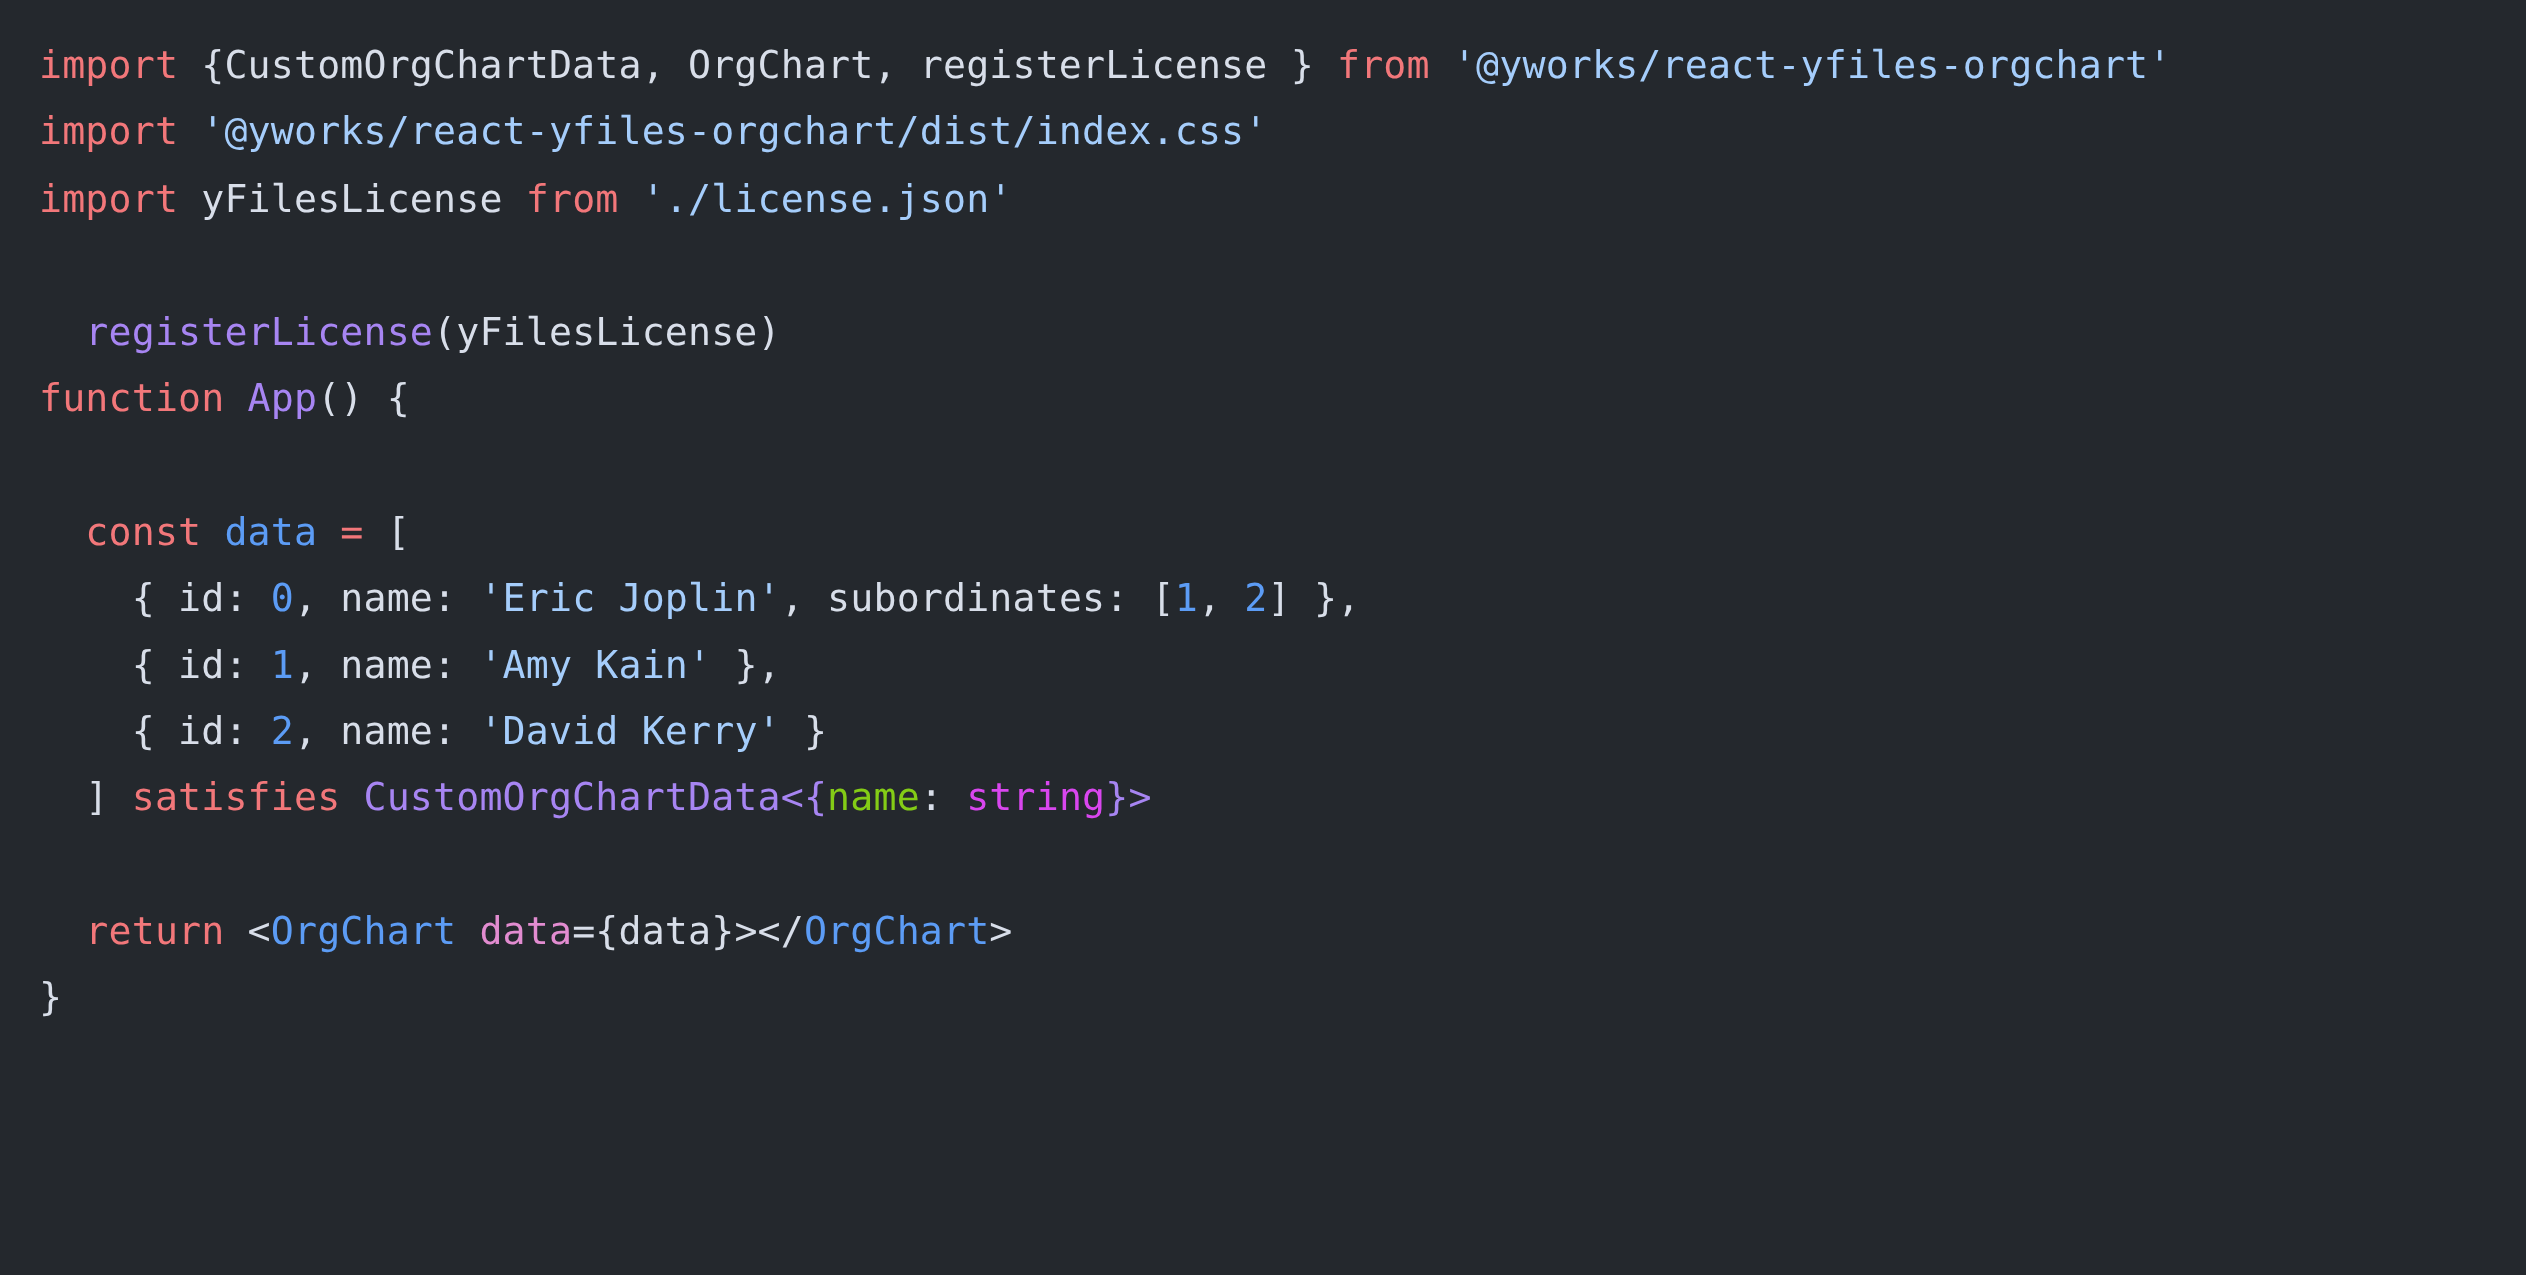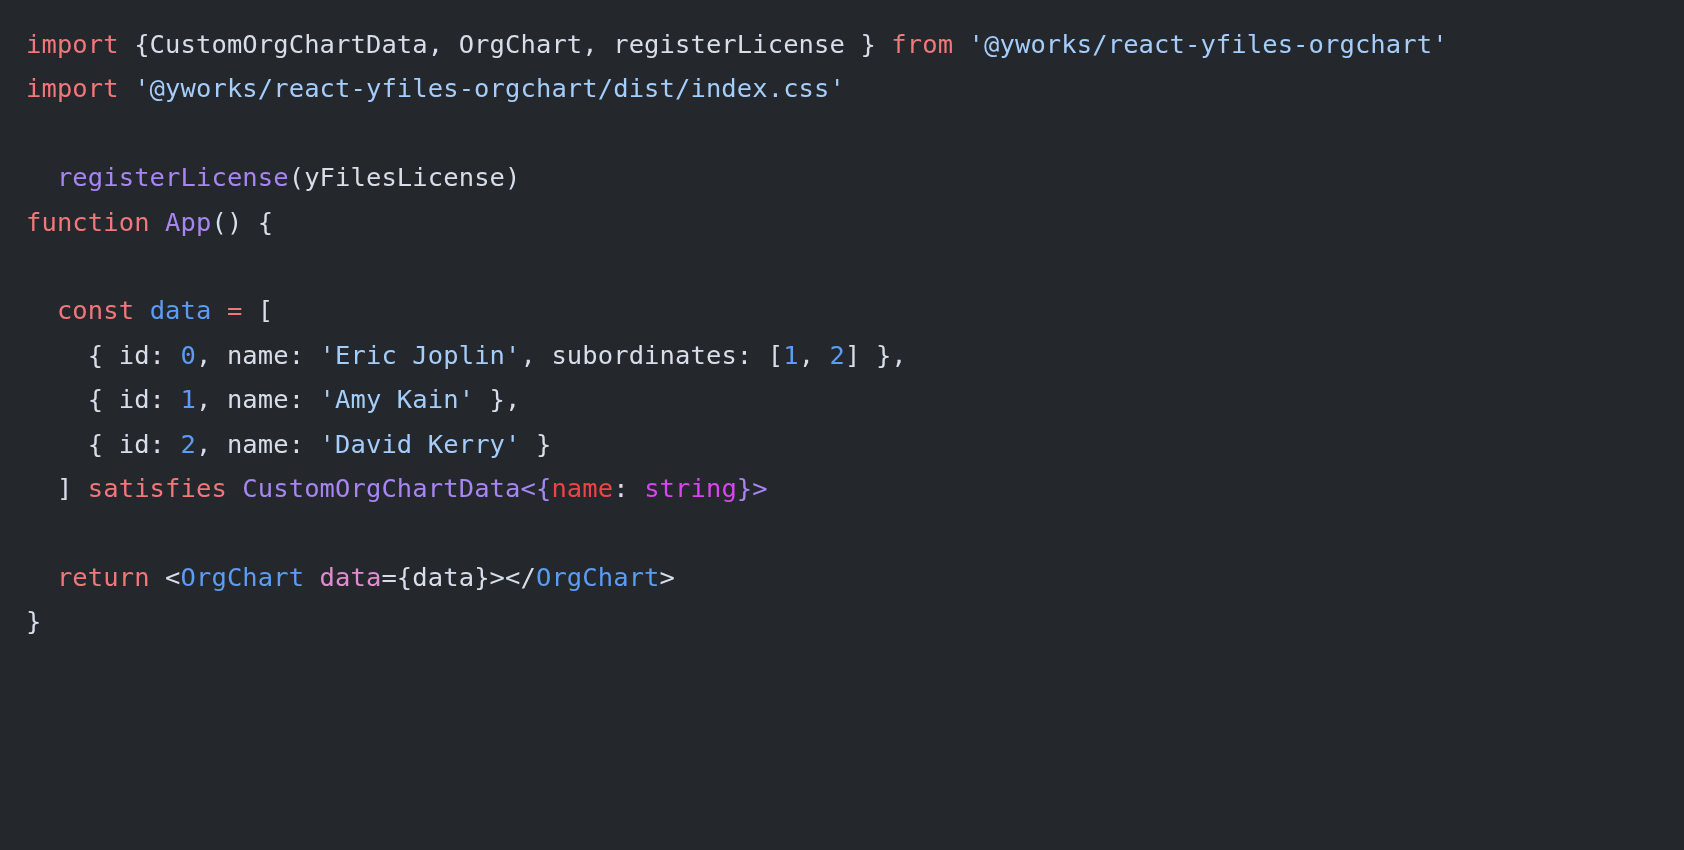--- a/index.html
+++ b/index.html
@@ -31,31 +31,32 @@
   .code-line.blank { color: transparent; }
 
   
   .t-kw    { color: #f2777a; }
   .t-str   { color: #a5cdfb; }
   .t-num   { color: #5c9cf5; }
   .t-ident { color: #a785f2; }
   .t-var   { color: #5c9cf5; }
   .t-tag   { color: #5c9cf5; margin-top: 43px; }
   .t-attr  { color: #e28cd0; }
-  .t-prop  { color: #ef4444; }
+  .t-prop  { color: #84cc16; }
   .t-type  { color: #d946ef; }
   .t-plain { color: #d8dee9; }
 </style>
 </head>
 <body>
 
 <div id="code-editor">
   <div id="code-lines">
       <div class="code-line"><span class="t-kw">import</span><span class="t-plain"> {CustomOrgChartData, OrgChart, registerLicense } </span><span class="t-kw">from</span><span class="t-plain"> </span><span class="t-str">'@yworks/react-yfiles-orgchart'</span></div>
       <div class="code-line"><span class="t-kw">import</span><span class="t-plain"> </span><span class="t-str">'@yworks/react-yfiles-orgchart/dist/index.css'</span></div>
+      <div class="code-line"><span class="t-kw">import</span><span class="t-plain"> yFilesLicense </span><span class="t-kw">from</span><span class="t-plain"> </span><span class="t-str">'./license.json'</span></div>
       <div class="code-line blank">&nbsp;</div>
       <div class="code-line"><span class="t-plain">  </span><span class="t-ident">registerLicense</span><span class="t-plain">(yFilesLicense)</span></div>
       <div class="code-line"><span class="t-kw">function</span><span class="t-plain"> </span><span class="t-ident">App</span><span class="t-plain">() {</span></div>
       <div class="code-line blank">&nbsp;</div>
       <div class="code-line"><span class="t-plain">  </span><span class="t-kw">const</span><span class="t-plain"> </span><span class="t-var">data</span><span class="t-plain"> </span><span class="t-kw">=</span><span class="t-plain"> [</span></div>
       <div class="code-line"><span class="t-plain">    { id: </span><span class="t-num">0</span><span class="t-plain">, name: </span><span class="t-str">'Eric Joplin'</span><span class="t-plain">, subordinates: [</span><span class="t-num">1</span><span class="t-plain">, </span><span class="t-num">2</span><span class="t-plain">] },</span></div>
       <div class="code-line"><span class="t-plain">    { id: </span><span class="t-num">1</span><span class="t-plain">, name: </span><span class="t-str">'Amy Kain'</span><span class="t-plain"> },</span></div>
       <div class="code-line"><span class="t-plain">    { id: </span><span class="t-num">2</span><span class="t-plain">, name: </span><span class="t-str">'David Kerry'</span><span class="t-plain"> }</span></div>
       <div class="code-line"><span class="t-plain">  ] </span><span class="t-kw">satisfies</span><span class="t-plain"> </span><span class="t-ident">CustomOrgChartData</span><span class="t-ident">&lt;{</span><span class="t-prop">name</span><span class="t-plain">: </span><span class="t-type">string</span><span class="t-ident">}</span><span class="t-ident">&gt;</span></div>
       <div class="code-line blank">&nbsp;</div>

